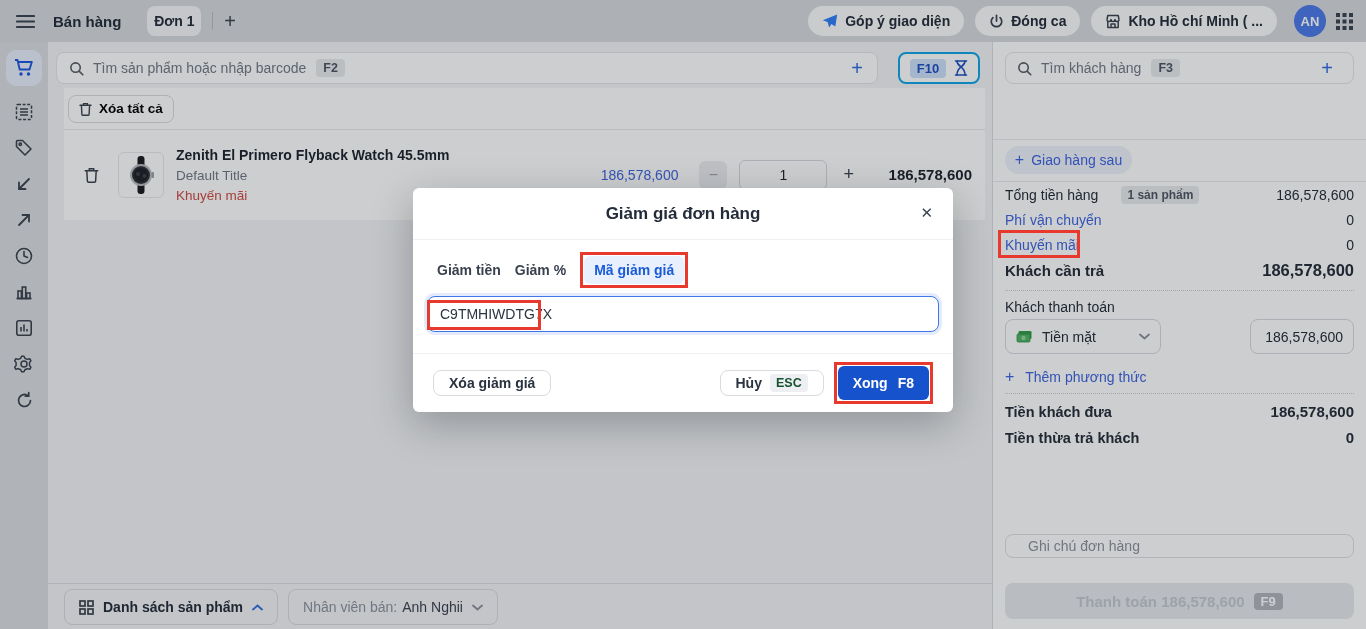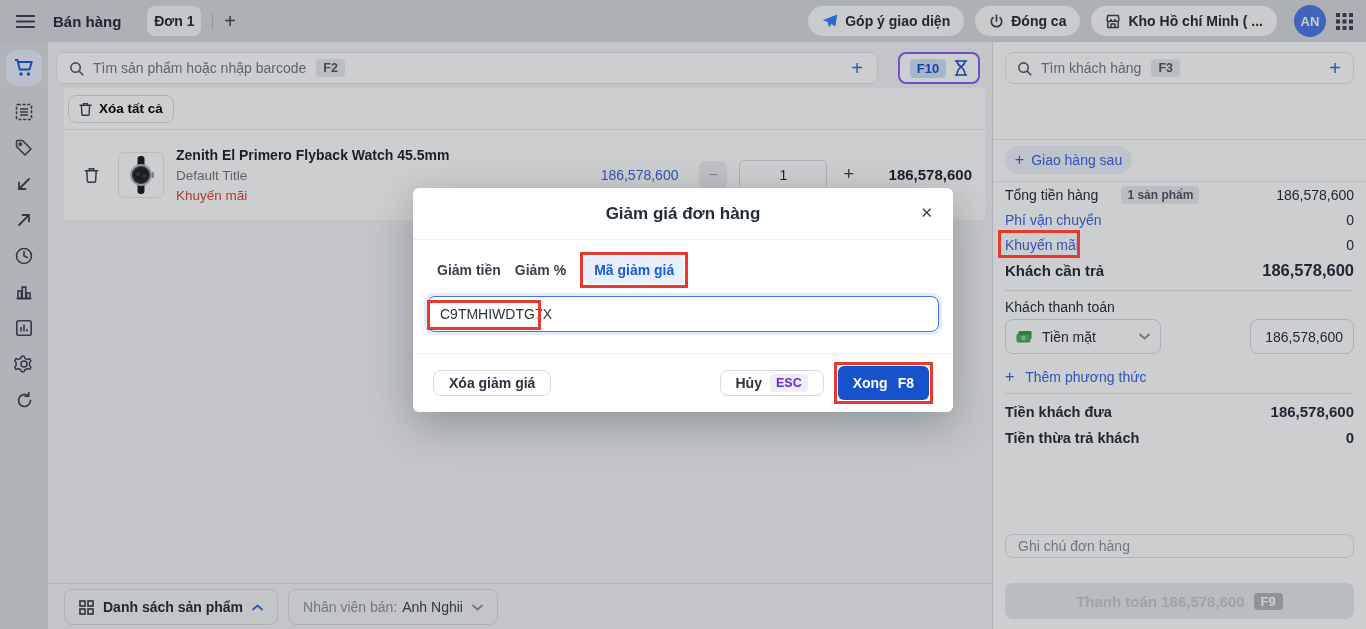--- a/index.html
+++ b/index.html
@@ -37,21 +37,21 @@
 
   
   .main { position:absolute; top:42px; left:48px; width:944px; bottom:0; }
   .search-bar { position:absolute; top:10px; left:8px; width:822px; height:32px; background:#fff;
                 border:1px solid #e2e5ea; border-radius:8px; display:flex; align-items:center; }
   .search-ph { font-size:14px; color:#707886; margin-left:9px; }
   .kbd { background:#e9ebee; color:#4b5563; font-size:12.5px; font-weight:600; border-radius:4px;
          padding:2px 7px; margin-left:10px; }
   .plus-blue { color:#2f6bdf; font-size:20px; font-weight:400; line-height:1; cursor:pointer; }
   .f10-btn { position:absolute; top:10px; left:850px; width:82px; height:32px; background:#fff;
-             border:2px solid #8b5cf6; border-radius:8px; display:flex; align-items:center;
+             border:2px solid #0ea5e9; border-radius:8px; display:flex; align-items:center;
              justify-content:center; gap:8px; cursor:pointer; }
   .kbd-blue { background:#cddffc; color:#1c4fc0; font-size:13px; font-weight:700; border-radius:4px; padding:2px 7px; }
 
   .cart-card { position:absolute; top:46px; left:16px; right:7px; height:132px; background:#fff;
                border-radius:2px; }
   .clear-row { height:42px; display:flex; align-items:center; padding-left:4px;
                border-bottom:1px solid #e7e9ed; }
   .clear-btn { height:28px; border:1px solid #d8dbe0; border-radius:8px; background:#fff;
                display:flex; align-items:center; gap:7px; padding:0 10px; font-size:13.5px;
                font-weight:600; cursor:pointer; }
@@ -76,42 +76,42 @@
   .bb-btn { height:36px; border:1px solid #d6d9de; border-radius:8px; display:flex; align-items:center;
             gap:9px; padding:0 14px; font-size:14px; cursor:pointer; }
   .bb-strong { font-weight:600; color:#222b38; }
   .bb-dim { color:#8a919c; }
 
   
   .rpanel { position:absolute; top:42px; left:992px; right:0; bottom:0; background:#fff;
             border-left:1px solid #d9dce1; font-size:14px; }
   .rp-abs { position:absolute; left:12px; right:12px; }
   .cust-search { top:10px; height:32px; border:1px solid #e2e5ea; border-radius:8px;
-                 display:flex; align-items:center; padding:0 12px 0 11px; }
+                 display:flex; align-items:center; padding:0 20px 0 11px; }
   .pricelist { top:54px; height:34px; border:1px solid #e2e5ea; border-radius:8px;
                display:flex; align-items:center; padding:0 12px; cursor:pointer; }
   .rp-div { position:absolute; left:0; right:0; height:1px; background:#e7e9ed; }
   .rp-dot { position:absolute; left:12px; right:12px; border-top:1px dotted #c7ccd4; }
   .deliver-pill { position:absolute; left:12px; top:104px; height:28px; width:127px; background:#edf1fa;
                   border-radius:14px; display:flex; align-items:center; justify-content:center; gap:7px;
                   color:#3b63e0; cursor:pointer; }
   .rp-row { position:absolute; left:12px; right:12px; height:25px; display:flex; align-items:center; }
   .rp-val { margin-left:auto; }
   .badge-gray { background:#e9ebee; color:#4b5563; font-size:12px; font-weight:600; border-radius:4px;
                 padding:2px 6px; margin-left:23px; }
   .link-blue { color:#3b63e0; cursor:pointer; }
   .bold15 { font-weight:700; font-size:15px; }
   .bold16 { font-weight:700; font-size:16.5px; }
   .method-box { position:absolute; left:12px; top:277px; width:156px; height:35px; border:1px solid #d5d9df;
                 border-radius:8px; display:flex; align-items:center; gap:8px; padding:0 10px; cursor:pointer; }
   .amount-box { position:absolute; right:12px; top:277px; width:104px; height:35px; border:1px solid #d5d9df;
                 border-radius:8px; display:flex; align-items:center; justify-content:flex-end;
                 padding:0 10px; }
   .note-box { top:492px; height:24px; border:1px solid #dcdfe4; border-radius:8px;
-              display:flex; align-items:center; padding:0 12px; color:#8a919c; }
+              display:flex; align-items:center; padding:0 22px; color:#8a919c; }
   .pay-btn { top:541px; height:36px; background:#e6e8ed; border-radius:8px; display:flex;
              align-items:center; justify-content:center; gap:9px; font-size:15px; font-weight:700;
              color:#c3c7cf; cursor:pointer; }
   .kbd-f9 { background:#b0b4bb; color:#fff; font-size:13px; font-weight:700; border-radius:4px; padding:1px 7px; }
 
   
   .overlay { position:absolute; inset:0; background:rgba(25,28,33,0.215); z-index:50; }
   .modal { position:absolute; left:413px; top:188px; width:540px; height:224px; background:#fff;
            border-radius:6px; box-shadow:0 12px 40px rgba(15,20,30,.28); z-index:60; }
   .modal-header { height:52px; border-bottom:1px solid #eef0f2; display:flex; align-items:center;
@@ -126,21 +126,21 @@
   .code-input { position:relative; margin-top:9px; height:36px; border:1.5px solid #4076e8; border-radius:8px;
                 box-shadow:0 0 0 3px rgba(64,118,232,.15); display:flex; align-items:center;
                 padding:0 12px; font-size:14px; color:#2a3340; background:#fff; }
   .ann-input { position:absolute; left:-1px; top:3px; width:114px; height:30px;
                border:3px solid #e7392d; pointer-events:none; }
   .modal-footer { position:absolute; left:0; right:0; bottom:0; height:59px; border-top:1px solid #eef0f2;
                   display:flex; align-items:center; padding:0 20px; }
   .btn-outline { height:26px; border:1px solid #d8dbe0; border-radius:8px; background:#fff;
                  display:flex; align-items:center; gap:8px; padding:0 15px; font-size:14px;
                  font-weight:600; color:#2a3340; cursor:pointer; }
-  .kbd-esc { background:#edeff2; color:#6d28d9; font-size:12.5px; font-weight:600; border-radius:4px;
+  .kbd-esc { background:#edeff2; color:#14532d; font-size:12.5px; font-weight:600; border-radius:4px;
              padding:2px 6px; }
   .btn-primary { height:34px; background:#1652cb; border:none; border-radius:6px; color:#fff;
                  display:flex; align-items:center; gap:10px; padding:0 15px; font-size:14px;
                  font-weight:700; cursor:pointer; }
   .spacer { flex:1; }
 
   
   .ann-abs { position:absolute; border:3px solid #e7392d; z-index:70; pointer-events:none; }
 </style>
 </head>

